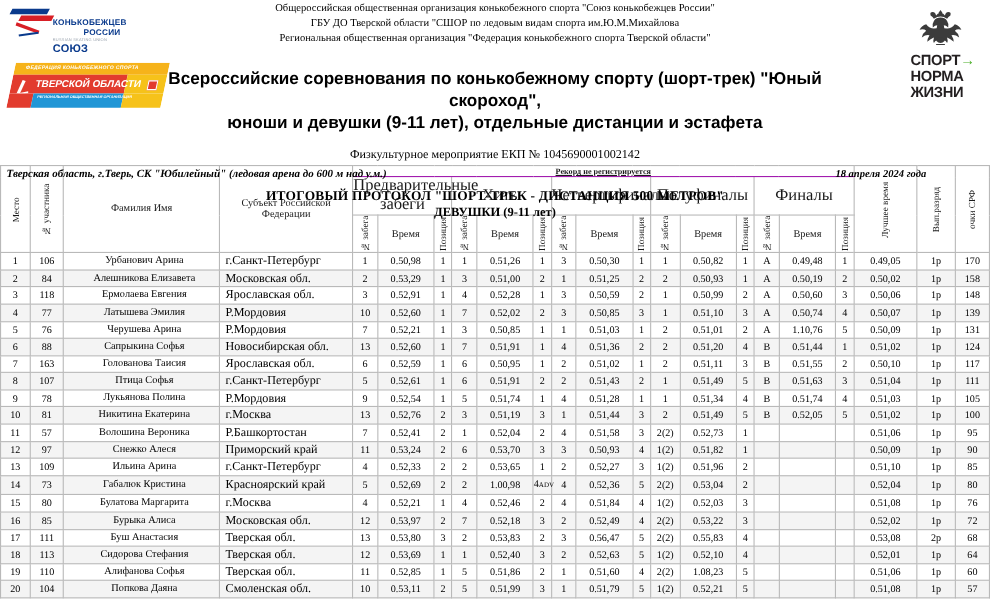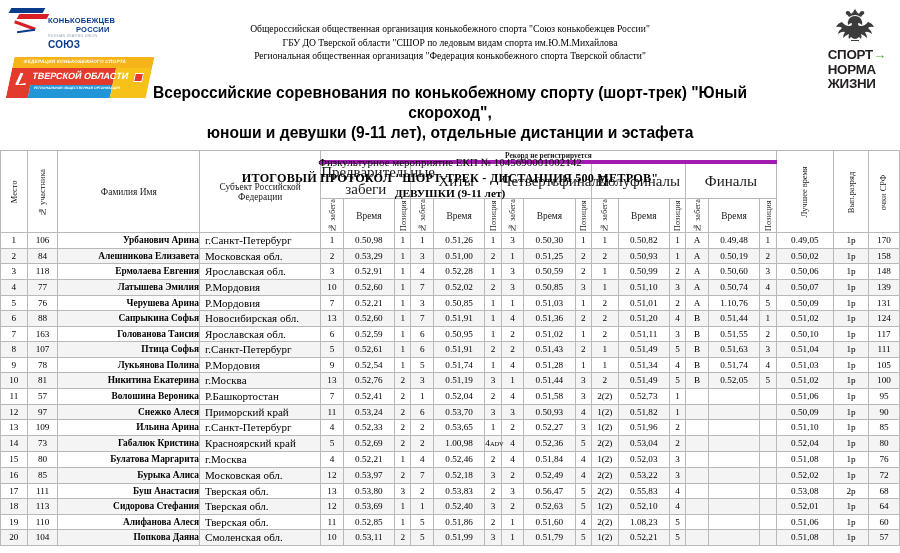--- a/index.html
+++ b/index.html
@@ -35,21 +35,21 @@
   .logo-tver .midt{position:absolute;left:22px;top:14px;font-size:9px;font-weight:bold;color:#fff;font-family:"Liberation Sans",sans-serif;}
   .logo-tver .sq{position:absolute;left:124px;top:16px;width:7px;height:7px;background:#e23b2e;border:1px solid #fff;}
   .logo-tver .blu{position:absolute;left:22px;top:28px;width:82px;height:13px;background:#2196d6;}
   .logo-tver .pink{position:absolute;left:0;top:28px;width:22px;height:13px;background:#e23b2e;}
   .logo-tver .yel2{position:absolute;left:104px;top:28px;width:36px;height:13px;background:#f6c21a;}
   .logo-tver .blt{position:absolute;left:26px;top:29px;font-size:3.4px;font-weight:bold;color:#fff;font-family:"Liberation Sans",sans-serif;line-height:4.3px;}
   .logo-tver .skater{position:absolute;left:6px;top:14px;width:14px;height:22px;}
   .logo-tver .skater:before{content:"";position:absolute;left:2px;top:2px;width:3px;height:12px;background:#fff;transform:rotate(14deg);}
   .logo-tver .skater:after{content:"";position:absolute;left:0px;top:13px;width:11px;height:2px;background:#fff;transform:rotate(-12deg);}
 
-  .org-lines{text-align:center;padding-top:22px;font-size:9.6px;line-height:13.6px;}
+  .org-lines{text-align:center;padding-top:1px;font-size:9.6px;line-height:13.6px;}
 
   .title{
     text-align:center;
     font-family:"Liberation Sans",sans-serif;
     font-weight:bold;
     font-size:15.6px;
     line-height:20px;
     margin-top:20px;
     padding:0 110px;
   }
@@ -66,23 +66,23 @@
   .eagle svg{display:block;}
   .sport-norm{position:absolute;right:14px;top:48px;font-family:"Liberation Sans",sans-serif;font-weight:bold;font-size:13.4px;line-height:14.6px;color:#231f20;letter-spacing:-.3px;}
   .sport-norm .arrow{color:#4caf2a;}
 
   
   table{border-collapse:collapse;width:900px;font-size:9.2px;table-layout:fixed;}
   th,td{border:1px solid #b9b9b9;text-align:center;vertical-align:middle;padding:0;}
   thead th{font-weight:normal;font-size:9.4px;color:#1a1a1a;}
   .vert{writing-mode:vertical-rl;transform:rotate(180deg);white-space:nowrap;font-size:8.4px;}
   .grouphdr{font-size:15px;}
-  .recordhdr{font-weight:bold;font-size:7.4px;border-bottom:4px solid #a21caf;}
+  .recordhdr{font-weight:bold;font-size:7.4px;border-bottom:1px solid #a21caf;text-decoration:underline;}
   tbody td{height:14.6px;line-height:14.6px;}
-  td.name{text-align:right;padding-left:5px;font-size:9.4px;font-weight:bold;}
+  td.name{text-align:center;padding-left:5px;font-size:9.4px;}
   td.reg{text-align:left;padding-left:5px;font-size:11px;}
   .adv{font-size:6.4px;vertical-align:baseline;}
   tbody tr:nth-child(even){background:#f4f4f4;}
 </style>
 </head>
 <body>
 
 <div class="header">
 
   <div class="logo-skate">
@@ -133,20 +133,24 @@
     <div>ГБУ ДО Тверской области "СШОР по ледовым видам спорта им.Ю.М.Михайлова</div>
     <div>Региональная общественная организация "Федерация конькобежного спорта Тверской области"</div>
   </div>
 
   <div class="title">
     <div>Всероссийские соревнования по конькобежному спорту (шорт-трек) "Юный скороход",</div>
     <div>юноши и девушки (9-11 лет), отдельные дистанции и эстафета</div>
   </div>
   <div class="subtitle">Физкультурное мероприятие ЕКП № 1045690001002142</div>
 
+  <div class="venue-row">
+    <div class="venue">Тверская область, г.Тверь, СК "Юбилейный" (ледовая арена до 600 м над у.м.)</div>
+    <div class="date">18 апреля 2024 года</div>
+  </div>
 
   <div class="proto">ИТОГОВЫЙ ПРОТОКОЛ  "ШОРТ-ТРЕК - ДИСТАНЦИЯ 500 МЕТРОВ"</div>
   <div class="gender">ДЕВУШКИ (9-11 лет)</div>
 </div>
 
 <table>
   <colgroup>
     <col style="width:26px">
       <col style="width:30px">
       <col style="width:138px">
@@ -635,21 +639,21 @@
         <td></td>
         <td></td>
         <td></td>
         <td>0.52,01</td>
         <td>1р</td>
         <td>64</td>
       </tr>
       <tr>
         <td>19</td>
         <td>110</td>
-        <td class="name">Алифанова Алеся</td>
+        <td class="name">Алифанова Софья</td>
         <td class="reg">Тверская обл.</td>
         <td>11</td>
         <td>0.52,85</td>
         <td>1</td>
         <td>5</td>
         <td>0.51,86</td>
         <td>2</td>
         <td>1</td>
         <td>0.51,60</td>
         <td>4</td>

